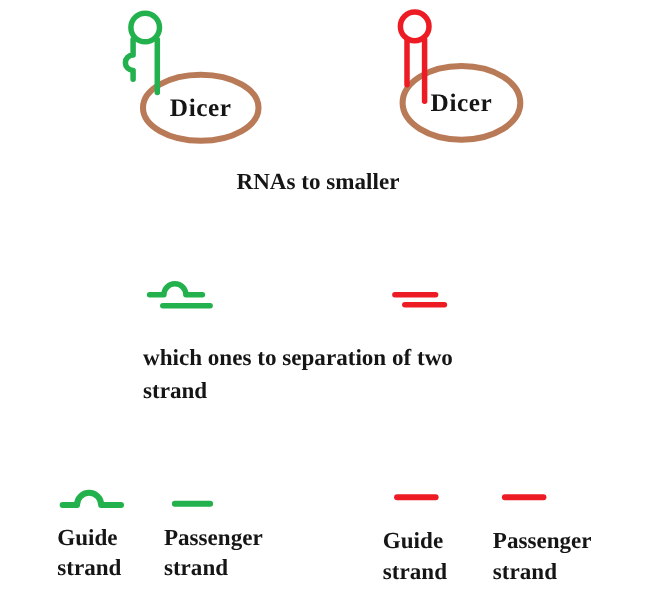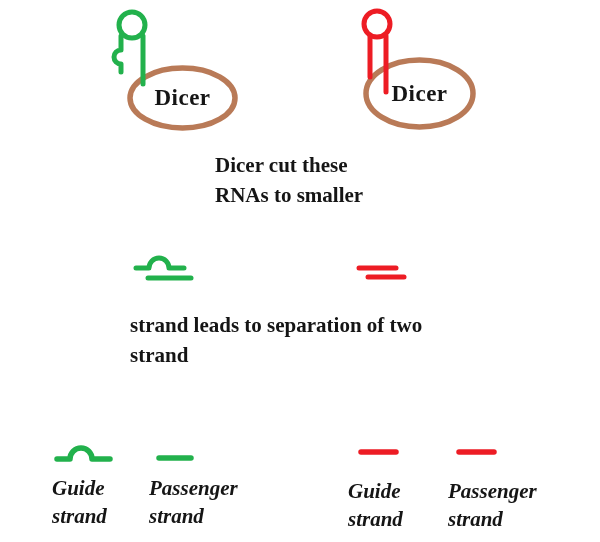--- a/index.html
+++ b/index.html
@@ -56,21 +56,20 @@
   }
   .strand-label {
     position: absolute;
     font-weight: bold;
     font-size: 21px;
     line-height: 28px;
     color: var(--text, #111);
   }
   .strand-label .line {
     white-space: pre;
-    font-style: italic;
   }
 </style>
 </head>
 <body>
 
 <div class="canvas">
 
   <svg class="shapes-layer" width="600" height="542" viewBox="0 0 600 542">
 
     <ellipse class="dicer-ellipse" cx="182.5" cy="98" rx="52.5" ry="30"></ellipse>
@@ -101,26 +100,25 @@
     <path class="stroke green w55" d="M 57 459 L 70 459 A 11 11 0 0 1 92 459 L 110 459"></path>
     <path class="stroke green w55" d="M 159 458 L 191 458"></path>
     <path class="stroke red w55" d="M 361 452 L 396 452"></path>
     <path class="stroke red w55" d="M 459 452 L 494 452"></path>
   </svg>
 
   <div class="dicer-label" style="left:130px; top:68px; width:105px; height:60px;">Dicer</div>
   <div class="dicer-label" style="left:366px; top:60px; width:107px; height:67px;">Dicer</div>
 
   <div class="caption" style="left:215px; top:150px;">
-    <div class="line">Dicer cut these</div>
     <div class="line">RNAs to smaller</div>
   </div>
 
   <div class="caption" style="left:130px; top:310px;">
-    <div class="line">strand leads to separation of two</div>
+    <div class="line">which ones to separation of two</div>
     <div class="line">strand</div>
   </div>
 
   <div class="strand-label" style="left:52px; top:474px;">
     <div class="line">Guide</div>
     <div class="line">strand</div>
   </div>
   <div class="strand-label" style="left:149px; top:474px;">
     <div class="line">Passenger</div>
     <div class="line">strand</div>

